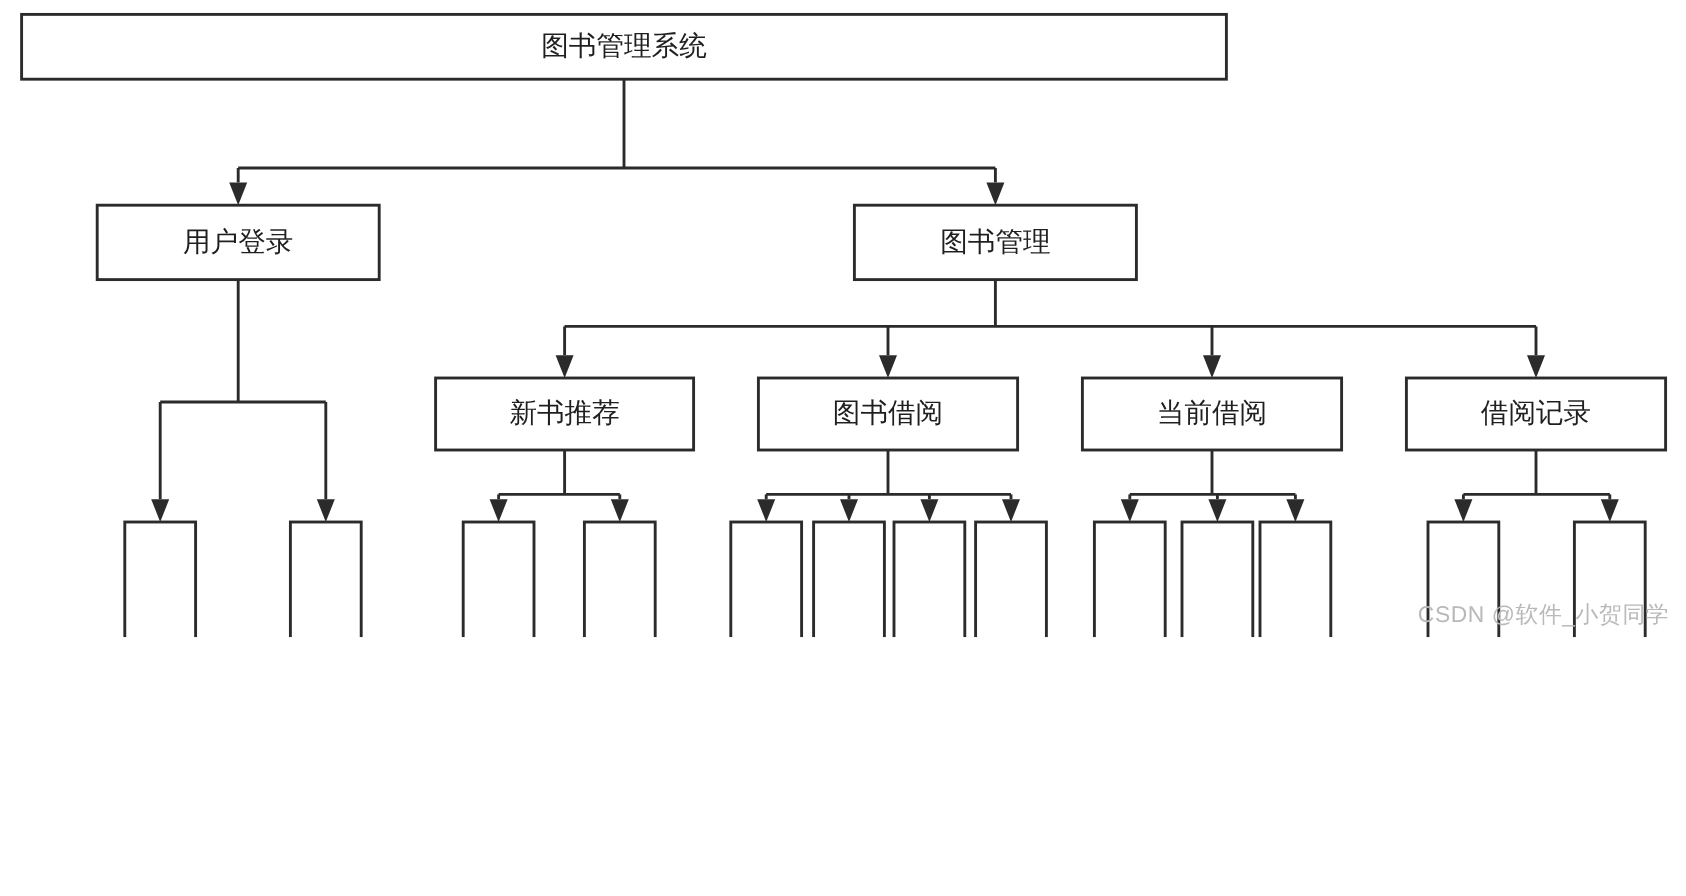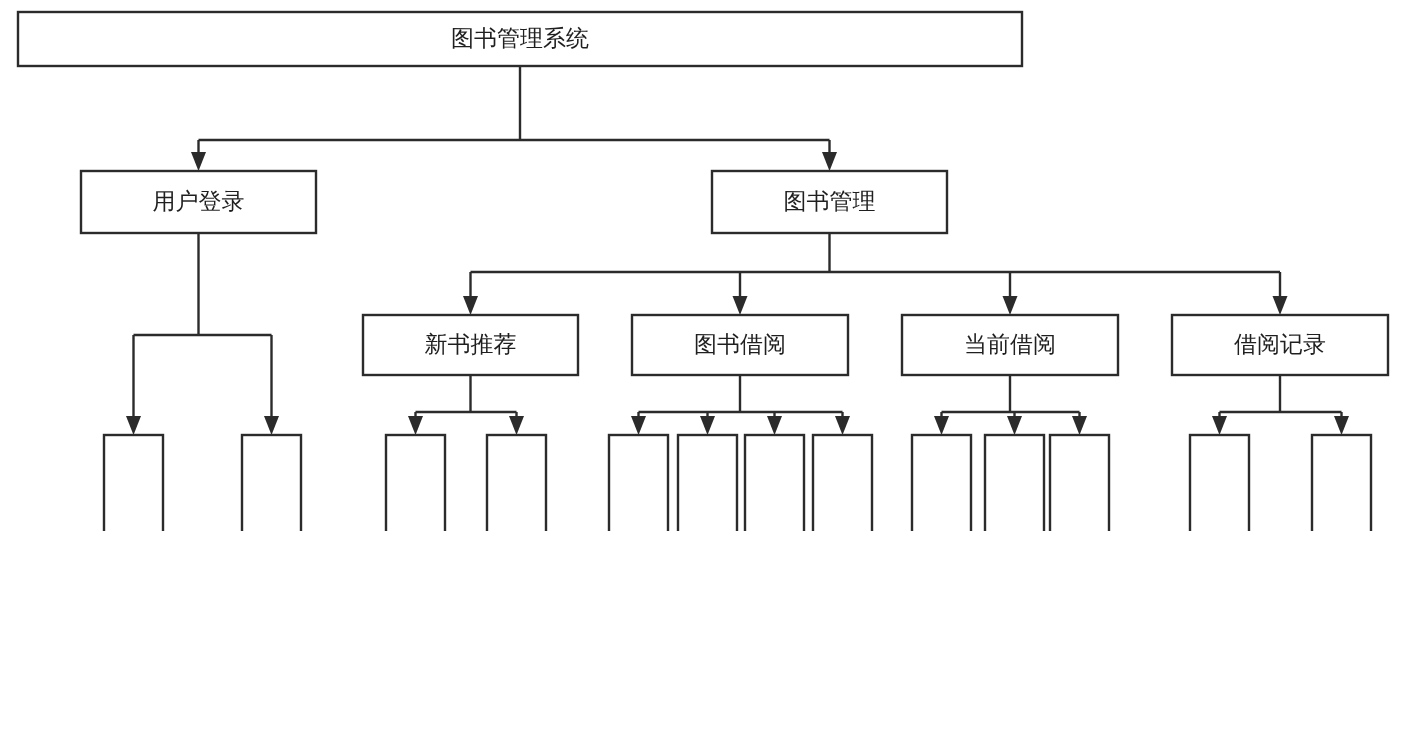--- a/index.html
+++ b/index.html
@@ -168,14 +168,15 @@
       <div class="leaf-label" style="left: 678px; top: 435px; width: 59px; height: 300px;">新增图书（管理员）</div>
       <div class="leaf-label" style="left: 745px; top: 435px; width: 59px; height: 300px;">编辑图书（管理员）</div>
       <div class="leaf-label" style="left: 813px; top: 435px; width: 59px; height: 300px;">借阅图书</div>
       <div class="leaf-label" style="left: 912px; top: 435px; width: 59px; height: 300px;">查询图书</div>
       <div class="leaf-label" style="left: 985px; top: 435px; width: 59px; height: 300px;">归还图书</div>
       <div class="leaf-label" style="left: 1050px; top: 435px; width: 59px; height: 300px;">确认归还（管理员）</div>
       <div class="leaf-label" style="left: 1190px; top: 435px; width: 59px; height: 300px;">新增借阅记录</div>
       <div class="leaf-label" style="left: 1312px; top: 435px; width: 59px; height: 300px;">查询借阅记录</div>
     </div>
 
+  <div class="watermark">CSDN @软件_小贺同学</div>
 
 </div>
 
 </body></html>

